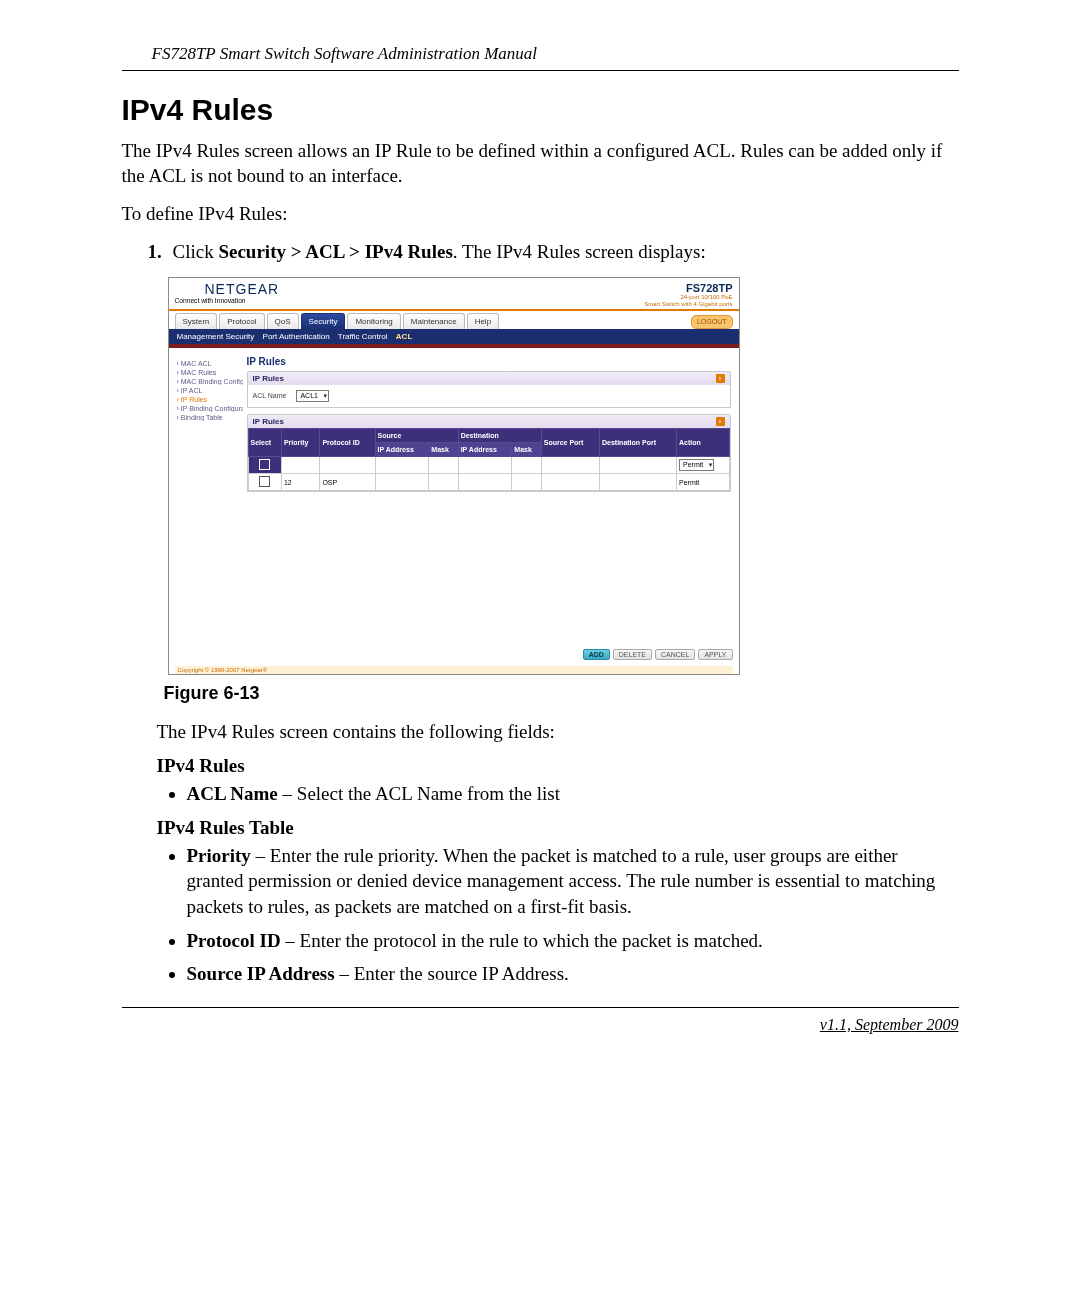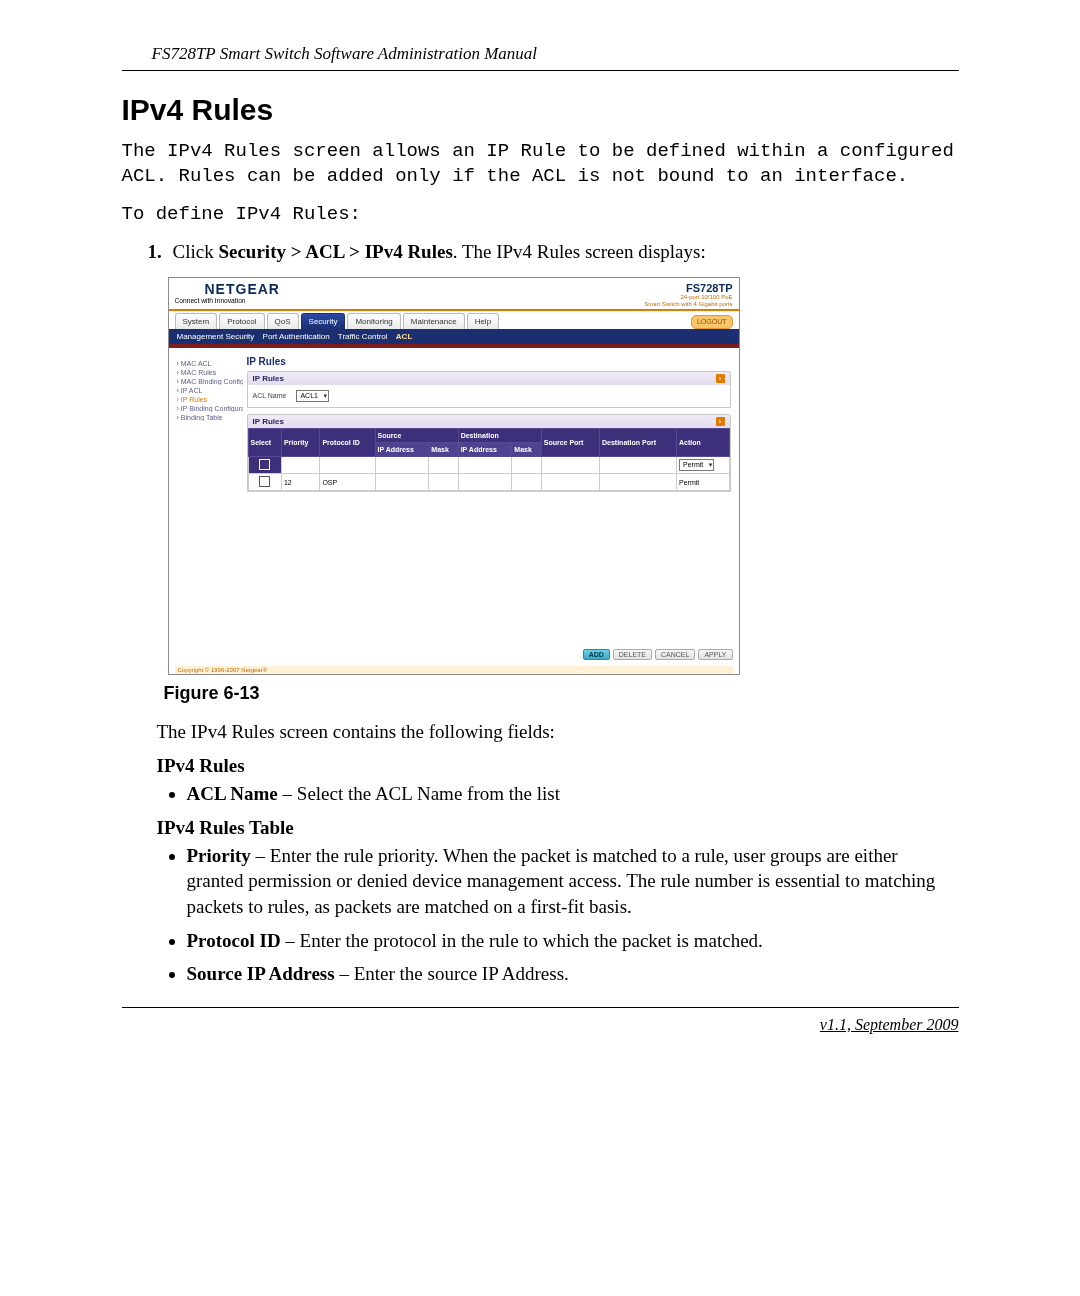--- a/index.html
+++ b/index.html
@@ -33,21 +33,20 @@
   h1.section-title {
     font-family: Arial, Helvetica, sans-serif;
     font-weight: bold;
     font-size: 30px;
     margin: 22px 0 12px 0;
   }
   p.body-text {
     font-size: 19px;
     line-height: 1.3;
     margin: 0 0 14px 0;
-    font-family: Liberation Mono, monospace;
   }
   p.body-text-indent {
     font-size: 19px;
     line-height: 1.3;
     margin: 16px 0 10px 35px;
   }
   ol.steps {
     list-style: decimal;
     padding-left: 45px;
     margin: 6px 0;
@@ -109,21 +108,21 @@
   }
   .shot-top {
     display: flex;
     justify-content: space-between;
     padding: 4px 6px 2px 6px;
     border-bottom: 2px solid #e37a00;
     background: #fff;
   }
   .brand {
     color: #0a2a5a;
-    font-weight: bold;
+    font-weight: normal;
     font-size: 14px;
     letter-spacing: 1px;
     line-height: 1;
     padding-left: 30px;
   }
   .model {
     text-align: right;
     font-size: 6px;
     color: #c46b00;
     line-height: 1.1;

